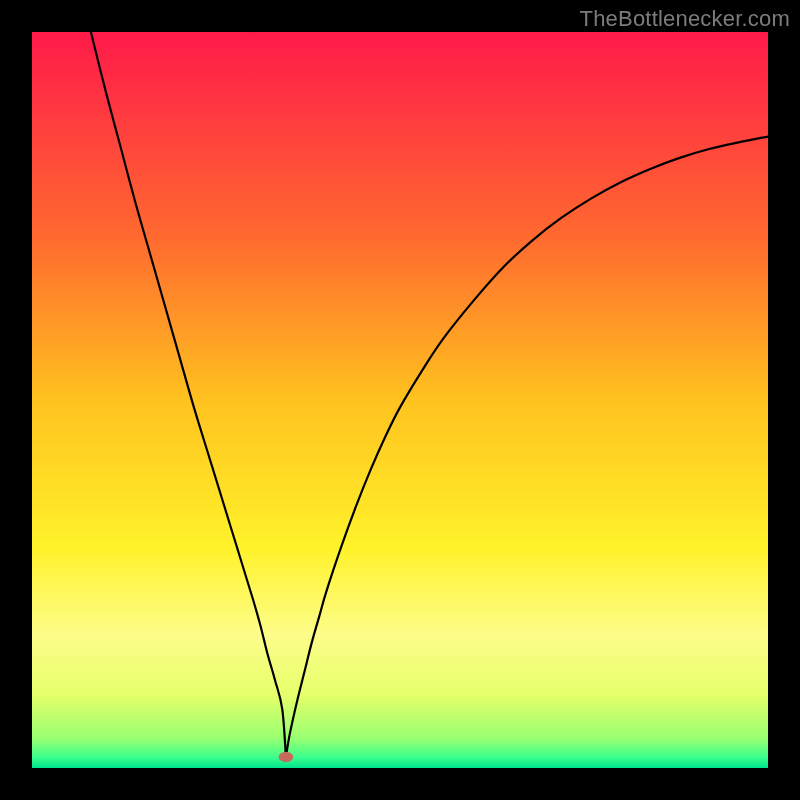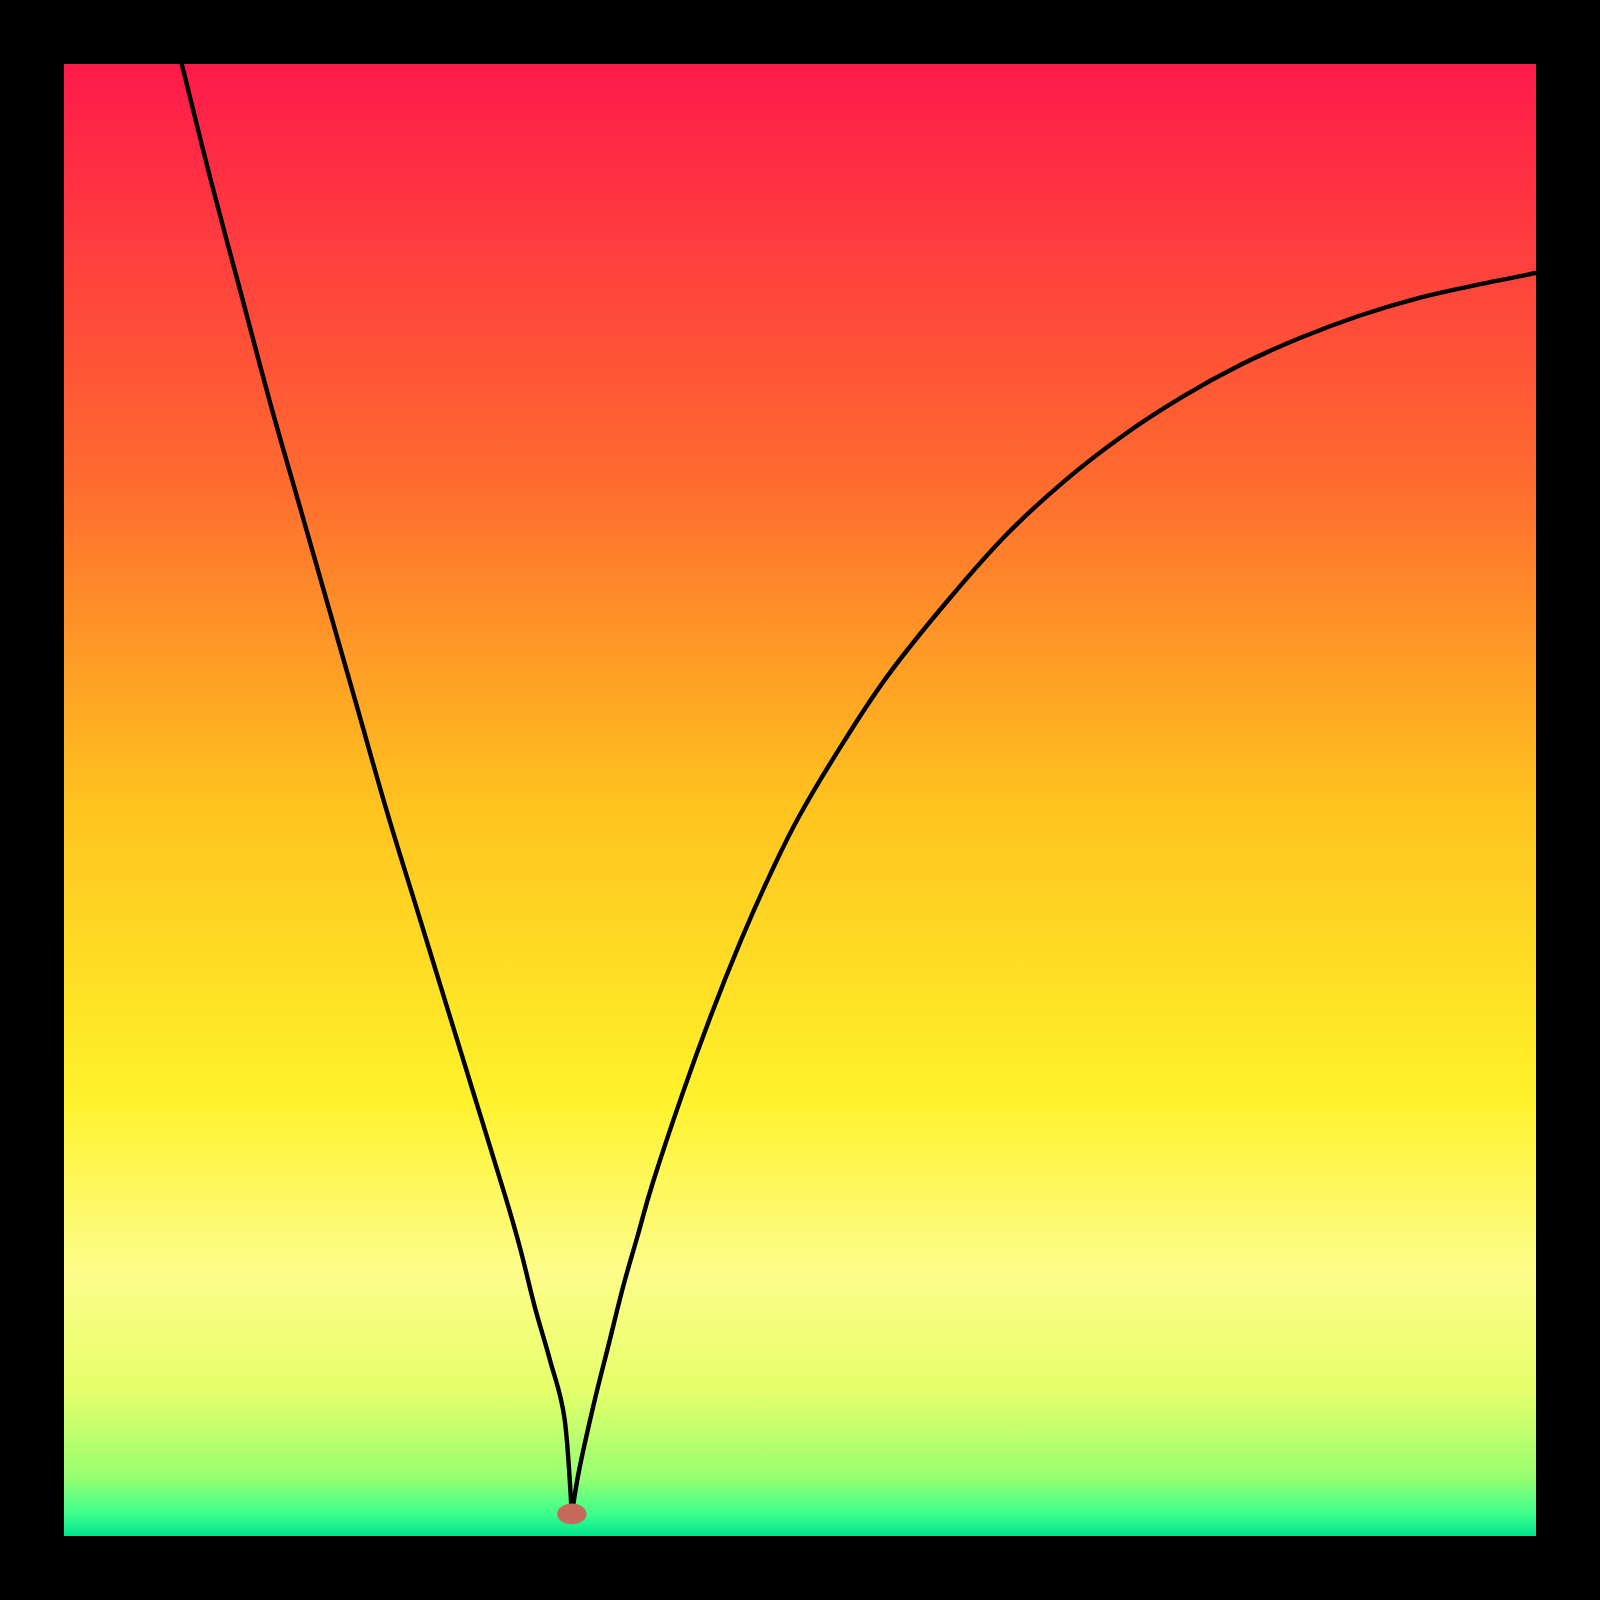--- a/index.html
+++ b/index.html
@@ -69,14 +69,15 @@
       <rect x="0" y="0" width="100" height="100" fill="url(#bg)"></rect>
     </svg>
 
     <svg class="curve" viewBox="0 0 100 100" preserveAspectRatio="none">
       <path id="curve-path" d="M 8 0 C 8.36 1.44, 9.28 5.21, 10 8 C 10.72 10.79, 11.28 12.8, 12 15.5 C 12.72 18.2, 13.280000000000001 20.39, 14.000000000000002 23 C 14.720000000000002 25.61, 15.280000000000001 27.48, 16 30 C 16.72 32.52, 17.28 34.480000000000004, 18 37 C 18.72 39.519999999999996, 19.28 41.47999999999999, 20 43.99999999999999 C 20.72 46.519999999999996, 21.28 48.57, 22 51 C 22.72 53.43, 23.28 55.16, 24 57.5 C 24.72 59.84, 25.28 61.66, 26 64 C 26.72 66.34, 27.280000000000005 68.16, 28.000000000000004 70.5 C 28.720000000000002 72.84, 29.46 75.2, 30 77 C 30.54 78.8, 30.64 79.15, 31 80.5 C 31.36 81.85, 31.64 83.15, 32 84.5 C 32.36 85.85, 32.64 86.65, 33 88 C 33.36 89.35, 33.73 90.11, 34 92 C 34.27 93.89, 34.41 97.33, 34.5 98.5 M 34.5 98.5 C 34.59 97.96, 34.73 96.85, 35 95.5 C 35.27 94.15, 35.64 92.53, 36 91 C 36.36 89.47, 36.64 88.44, 37 87 C 37.36 85.56, 37.64 84.35, 38 83 C 38.36 81.65, 38.64 80.76, 39 79.5 C 39.36 78.24, 39.46 77.71, 40 76 C 40.54 74.29, 41.28 72.07, 42 70 C 42.72 67.93, 43.28 66.39, 44 64.5 C 44.72 62.61, 45.28 61.21, 46 59.5 C 46.72 57.79, 47.28 56.53, 48 55 C 48.72 53.47, 49.1 52.62, 50 51 C 50.9 49.38, 51.92 47.71, 53 46 C 54.08 44.29, 54.74000000000001 43.21, 56.00000000000001 41.5 C 57.260000000000005 39.79, 58.56 38.21, 60 36.5 C 61.44 34.79, 62.56 33.476, 64 32 C 65.44 30.524, 66.56 29.523999999999997, 68 28.299999999999997 C 69.44 27.075999999999997, 70.56 26.226000000000003, 72 25.200000000000003 C 73.44 24.174000000000003, 74.56 23.463999999999995, 76 22.599999999999994 C 77.44 21.735999999999994, 78.56 21.120000000000005, 80 20.400000000000006 C 81.44 19.680000000000007, 82.56 19.193999999999996, 84 18.599999999999994 C 85.44 18.005999999999993, 86.56 17.58599999999999, 88 17.099999999999994 C 89.44 16.613999999999997, 90.56 16.278000000000006, 92 15.900000000000006 C 93.44 15.522000000000007, 94.56 15.306000000000001, 96 15 C 97.44 14.693999999999999, 99.28 14.344000000000003, 100 14.200000000000003" fill="none" stroke="#000" stroke-width="2.2" vector-effect="non-scaling-stroke" stroke-linejoin="round" stroke-linecap="round"></path>
       <ellipse id="min-marker" cx="34.5" cy="98.5" rx="1.0" ry="0.7" fill="#c66a5b"></ellipse>
     </svg>
 
   </div>
 
+  <div class="watermark">TheBottlenecker.com</div>
 
 </div>
 
 </body></html>

